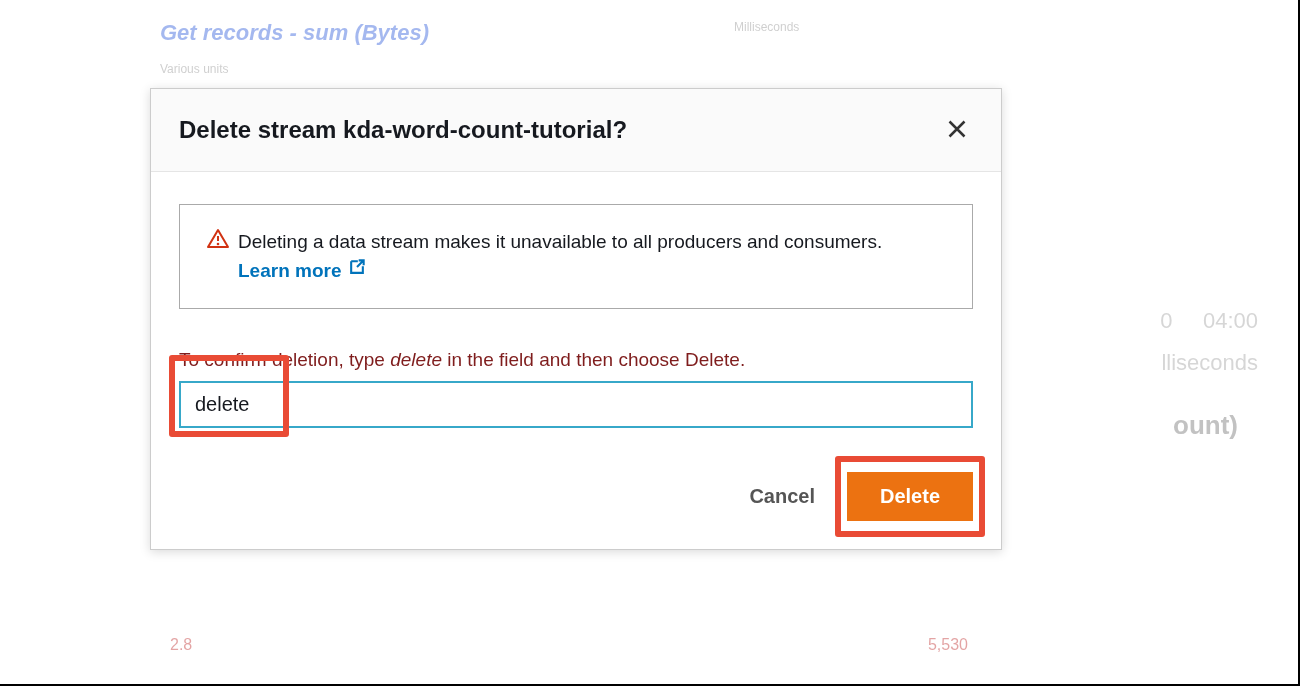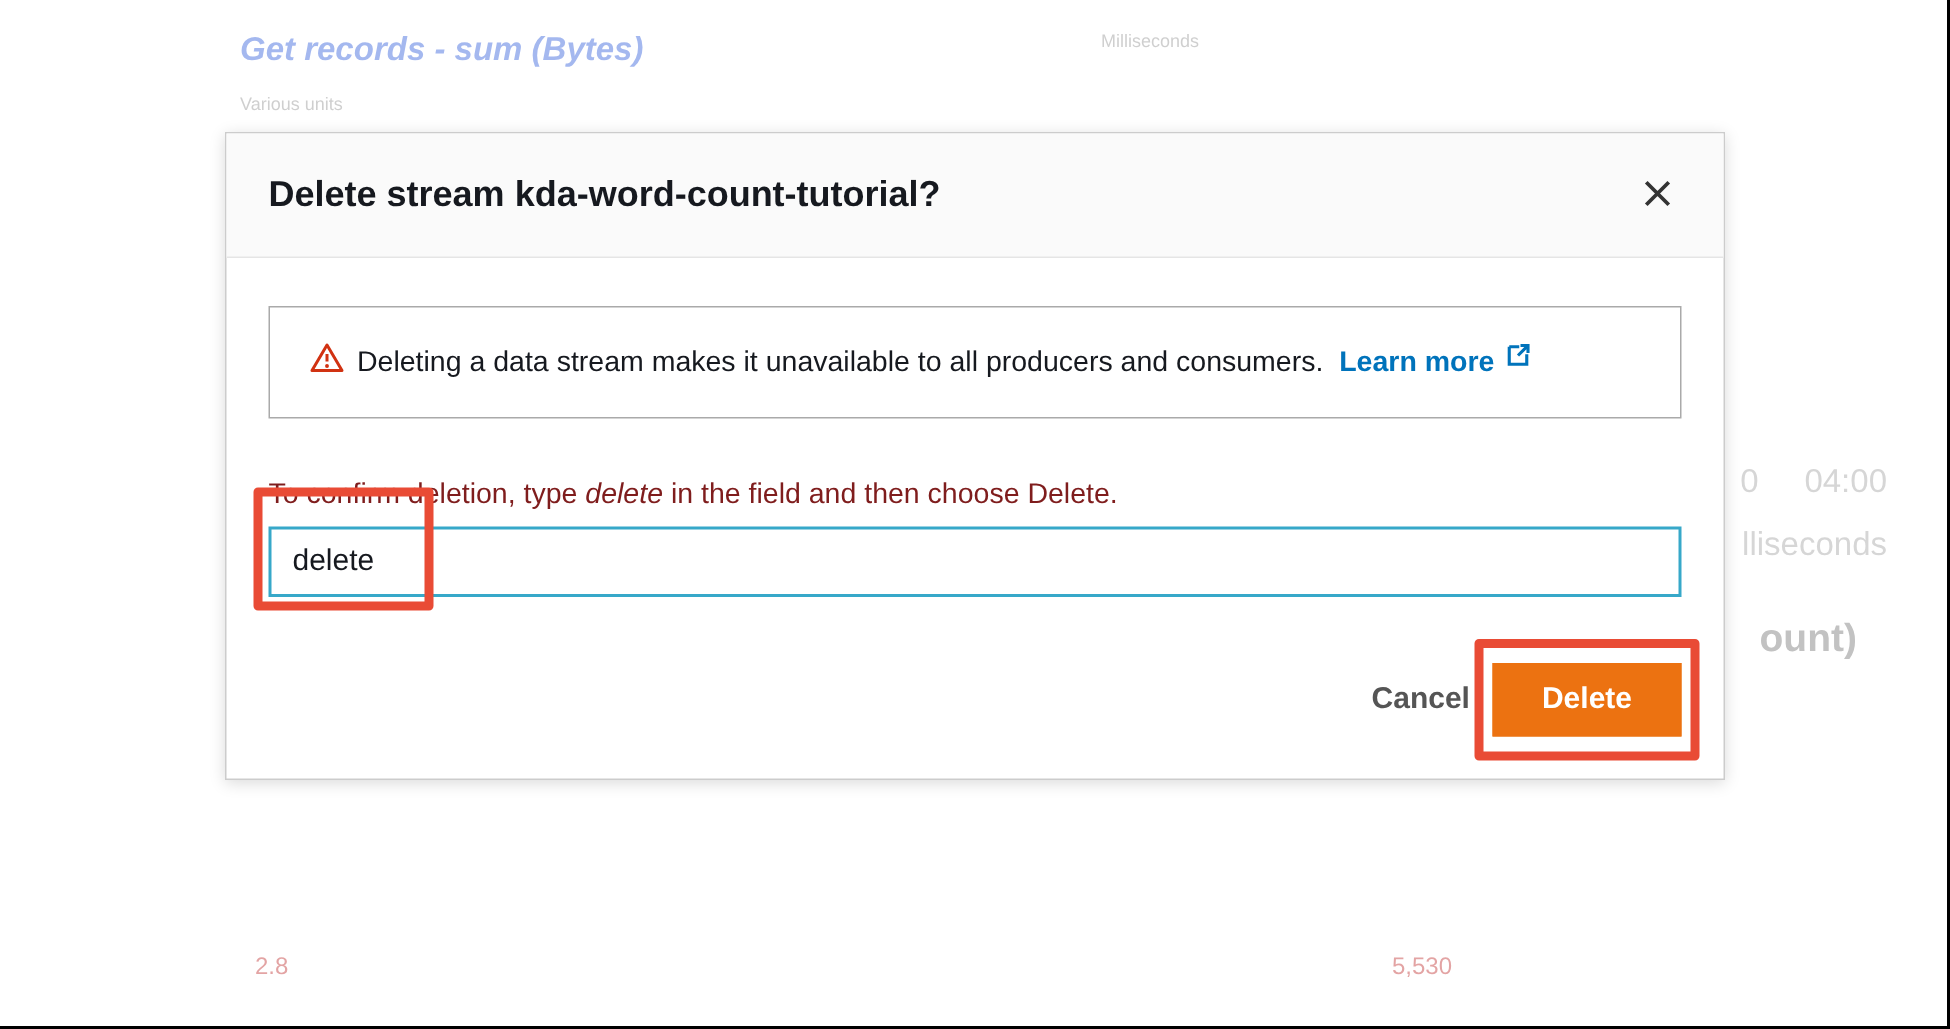--- a/index.html
+++ b/index.html
@@ -89,21 +89,21 @@
       inset: 0;
       background: rgba(255, 255, 255, 0.6);
     }
 
     
 
     .modal {
       position: absolute;
       left: 150px;
       top: 88px;
-      width: 1000px;
+      width: 852px;
       background: #fff;
       border: 1px solid #ccc;
       box-shadow: 0 2px 10px rgba(0,0,0,0.15);
     }
 
     .modal-header {
       display: flex;
       justify-content: space-between;
       align-items: center;
       padding: 22px 28px;
@@ -187,21 +187,21 @@
       font-size: 20px;
       outline: none;
       color: #16191f;
     }
 
     .modal-footer {
       padding: 20px 28px 28px 28px;
       display: flex;
       justify-content: flex-end;
       align-items: center;
-      gap: 7px;
+      gap: 24px;
     }
 
     .cancel-btn {
       background: none;
       border: none;
       font-size: 20px;
       font-weight: 700;
       color: #555;
       cursor: pointer;
       padding: 12px 8px;

